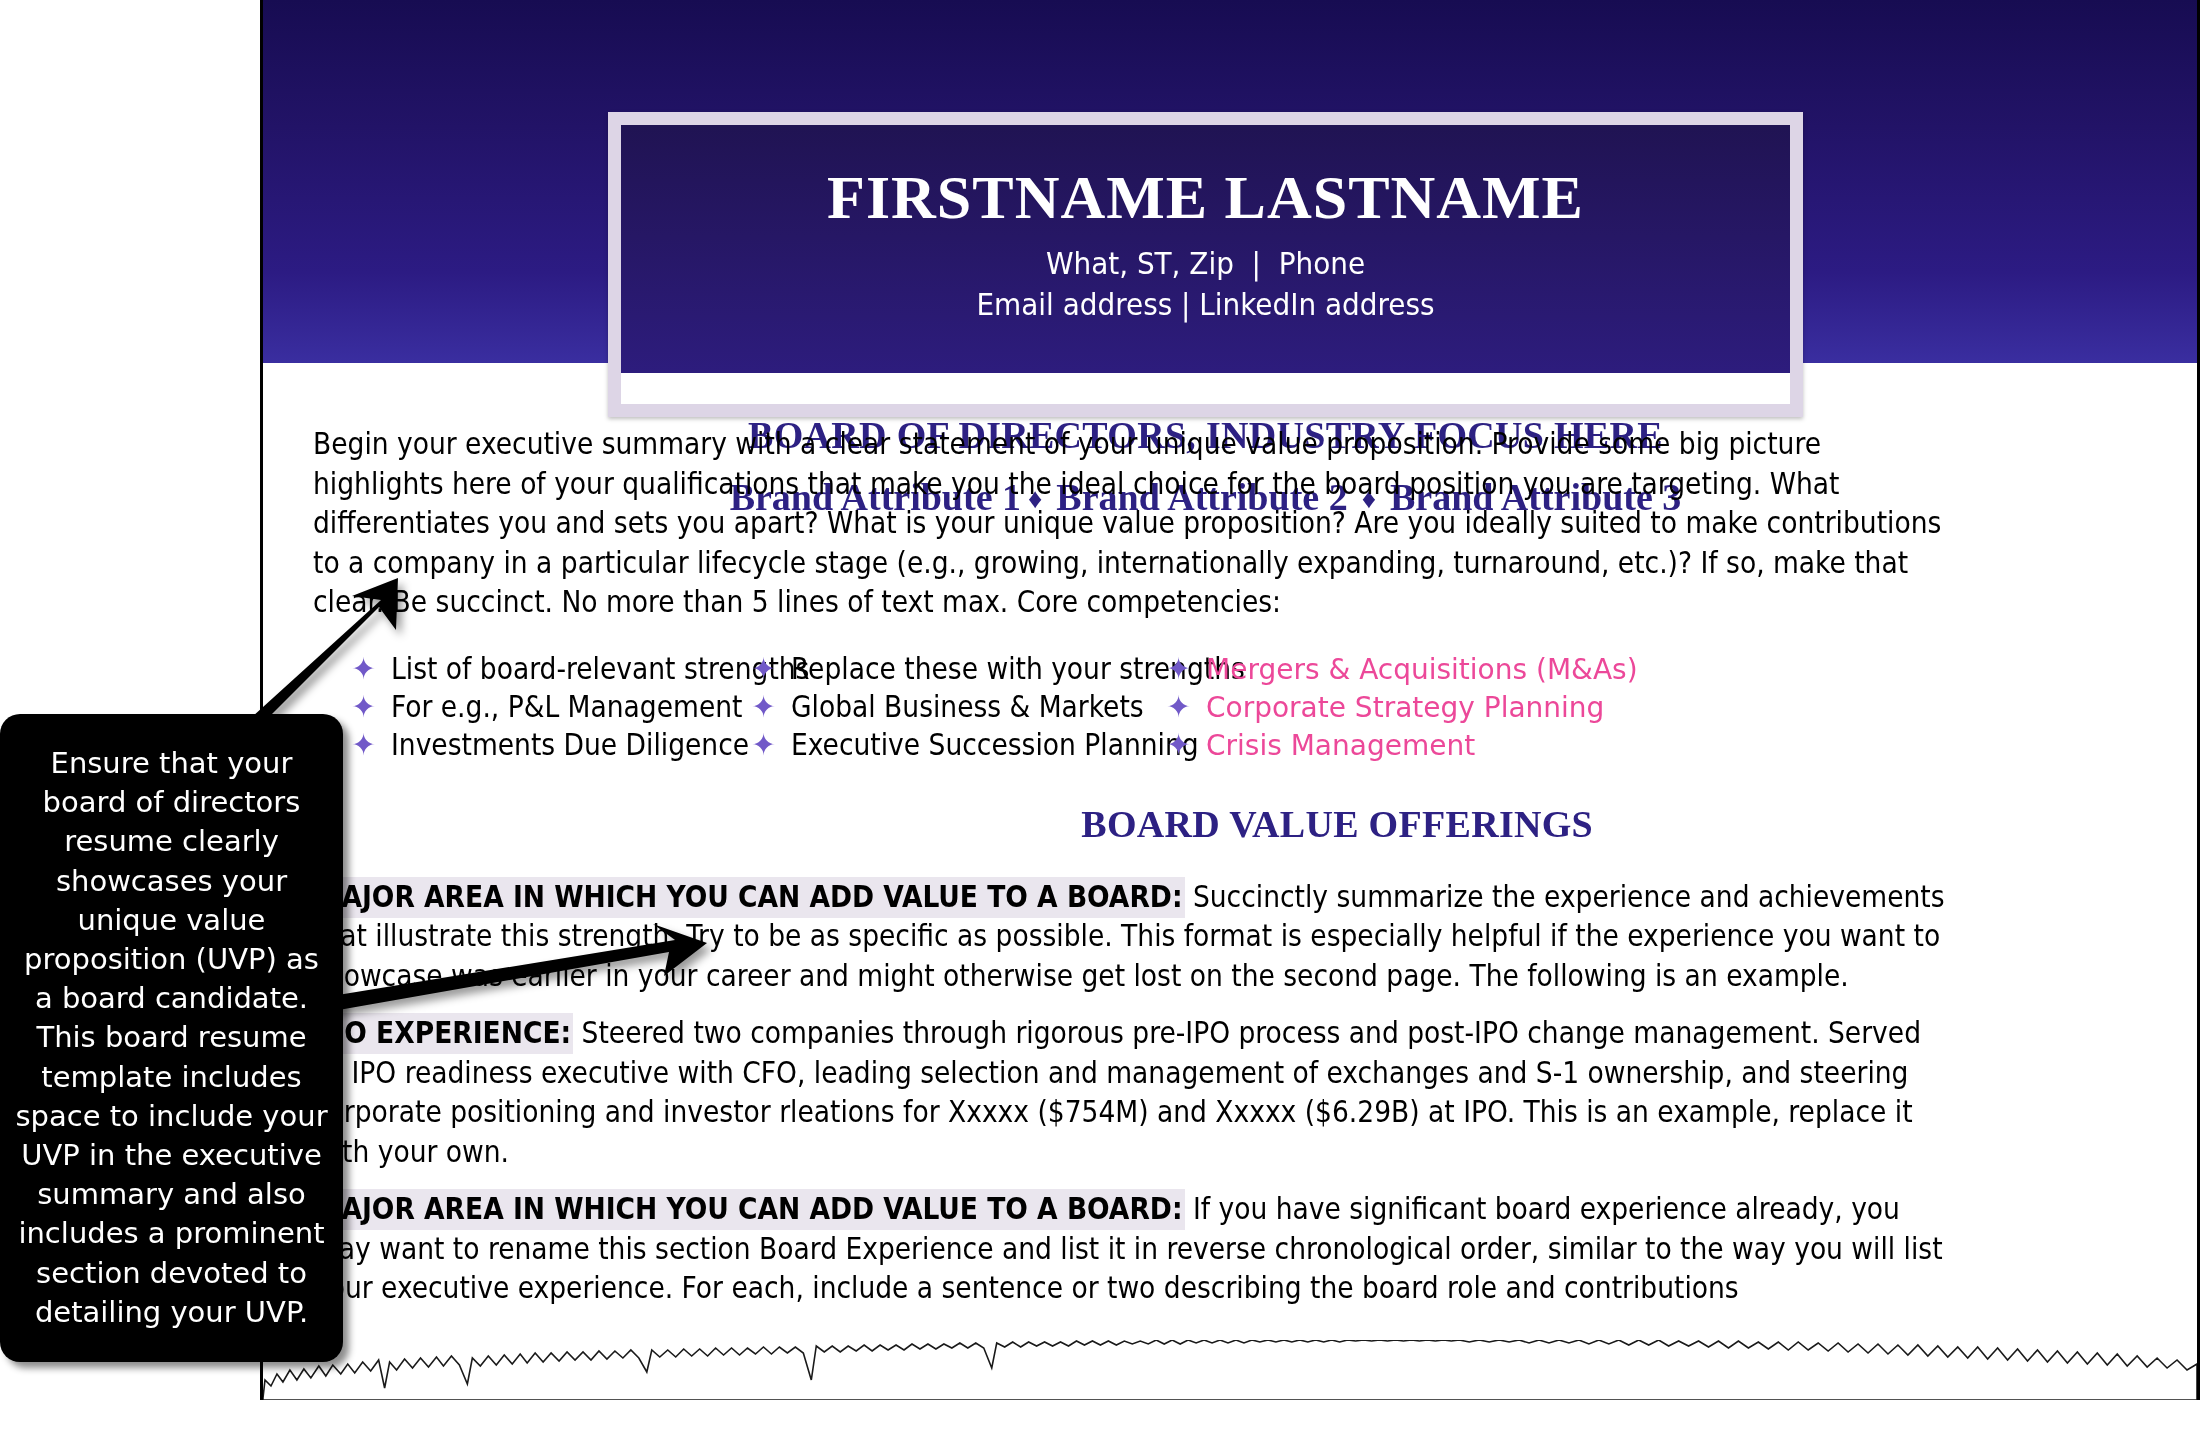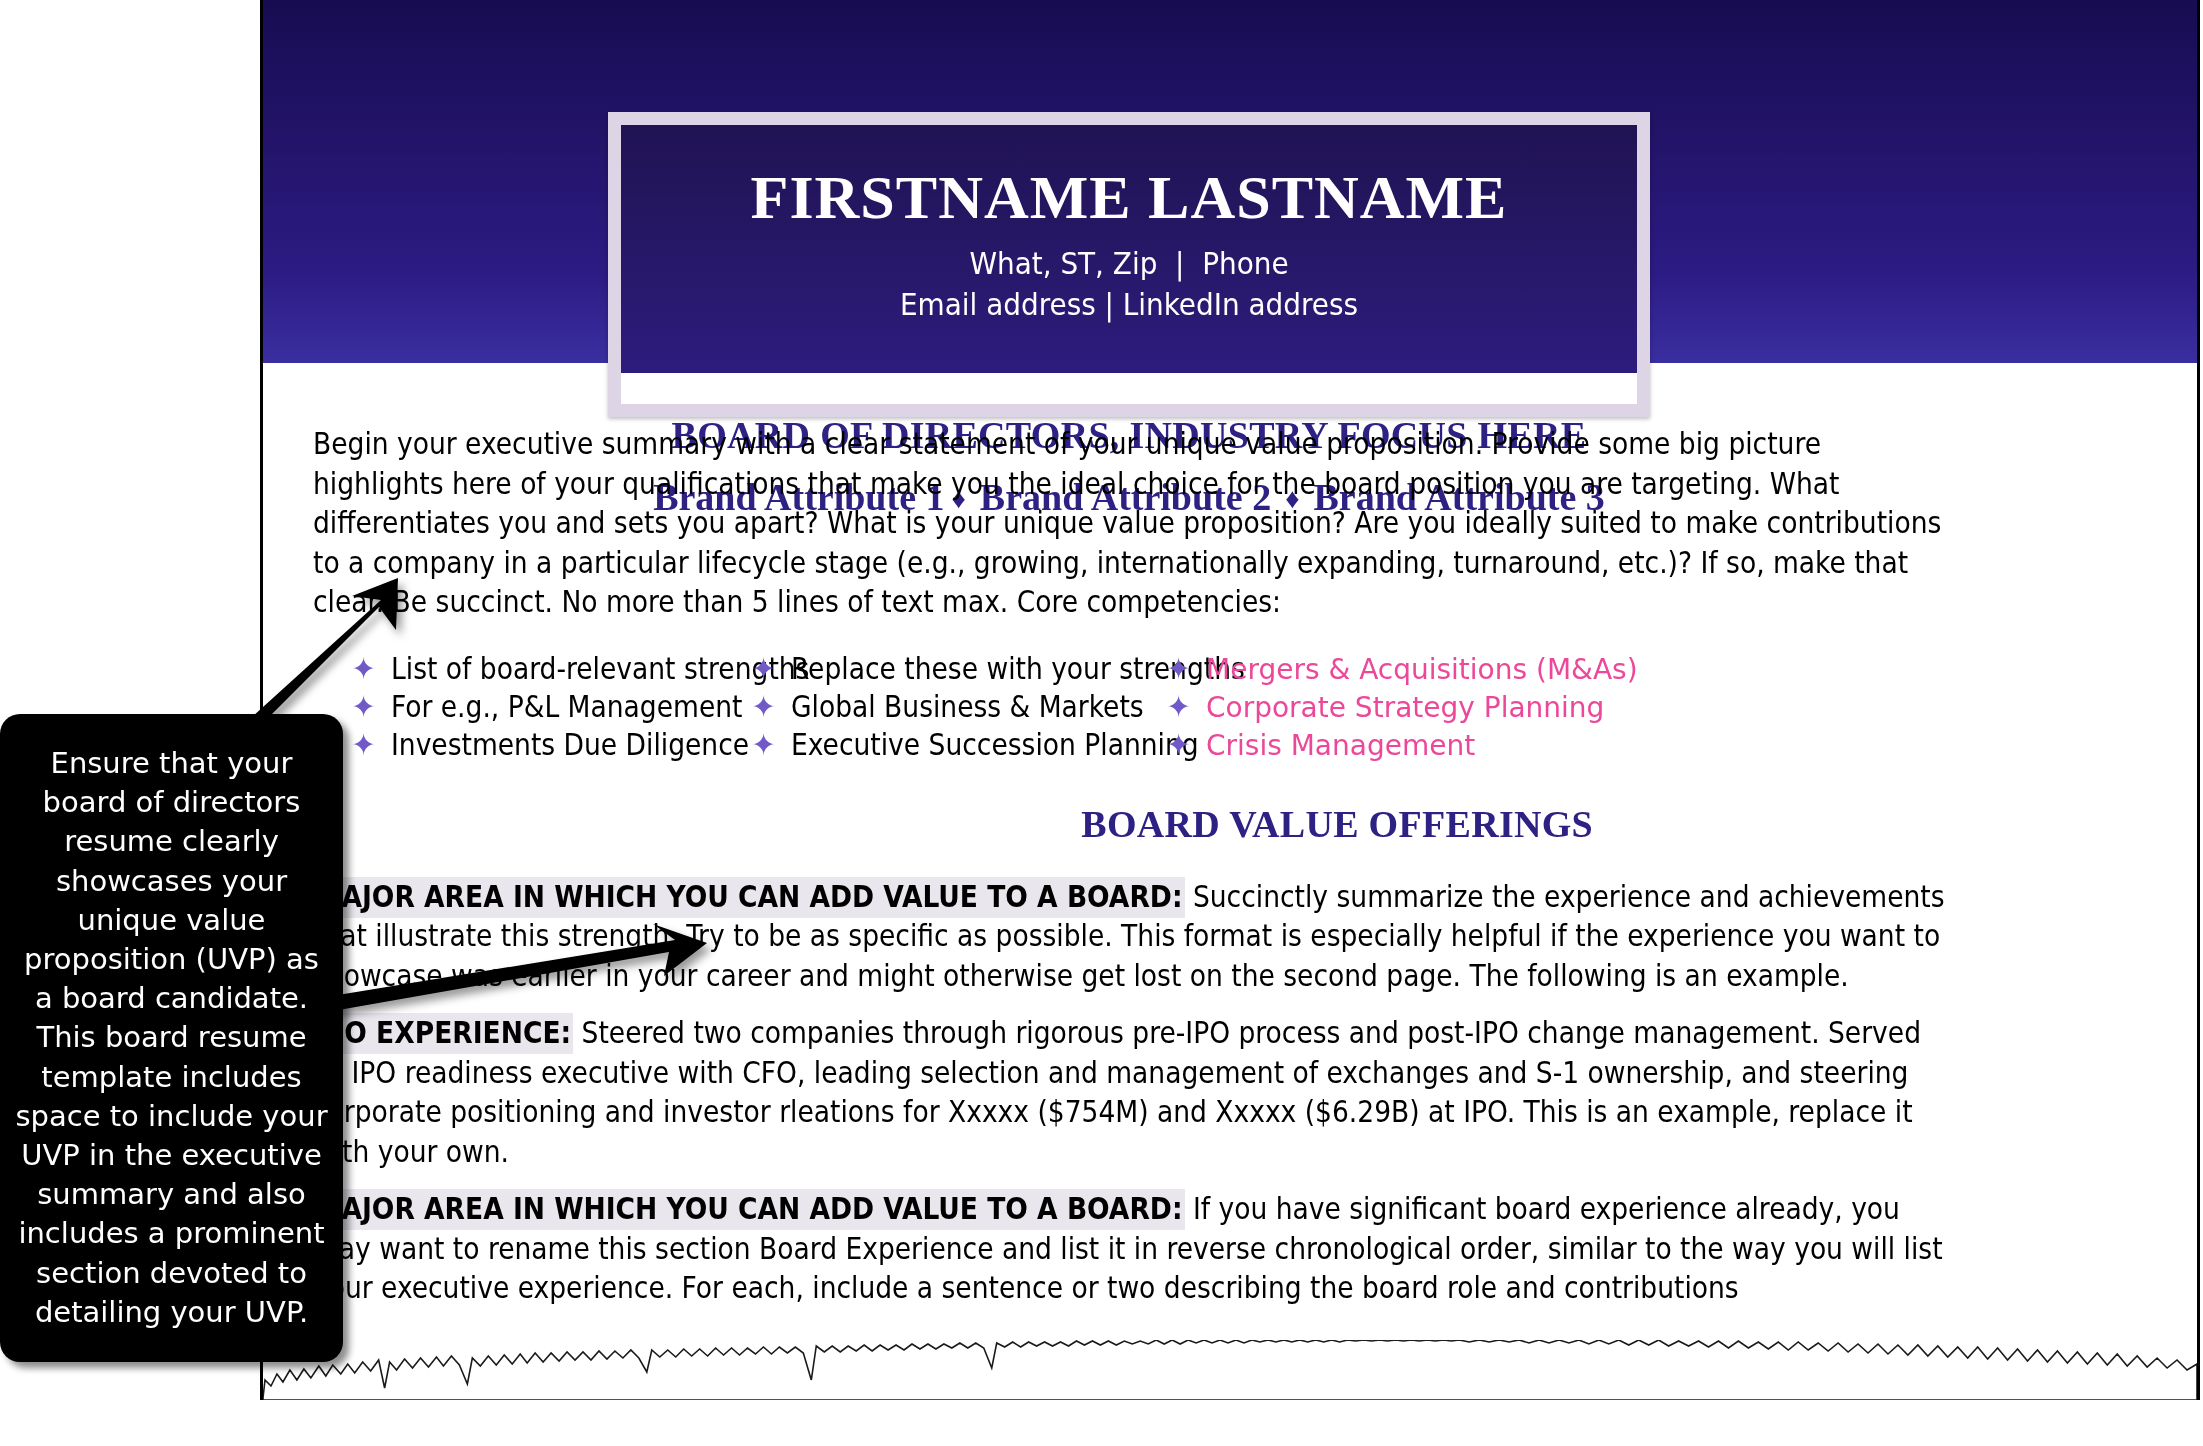--- a/index.html
+++ b/index.html
@@ -37,21 +37,21 @@
     width: 100%;
     height: 363px;
     background: linear-gradient(to bottom, #170c52 0%, #221367 35%, #2c1b83 75%, #3a2ea0 100%);
   }
 
   
   #header-frame {
     position: absolute;
     left: 345px;
     top: 112px;
-    width: 1042px;
+    width: 1195px;
     height: 305px;
     background: #4c1d95;
     border: 13px solid #ddd5e6;
     box-sizing: border-box;
     box-shadow: 0 2px 4px rgba(0,0,0,0.25);
   }
   #header-frame-inner {
     position: absolute;
     inset: 0;
     border: 2px solid #b9b0c6;

